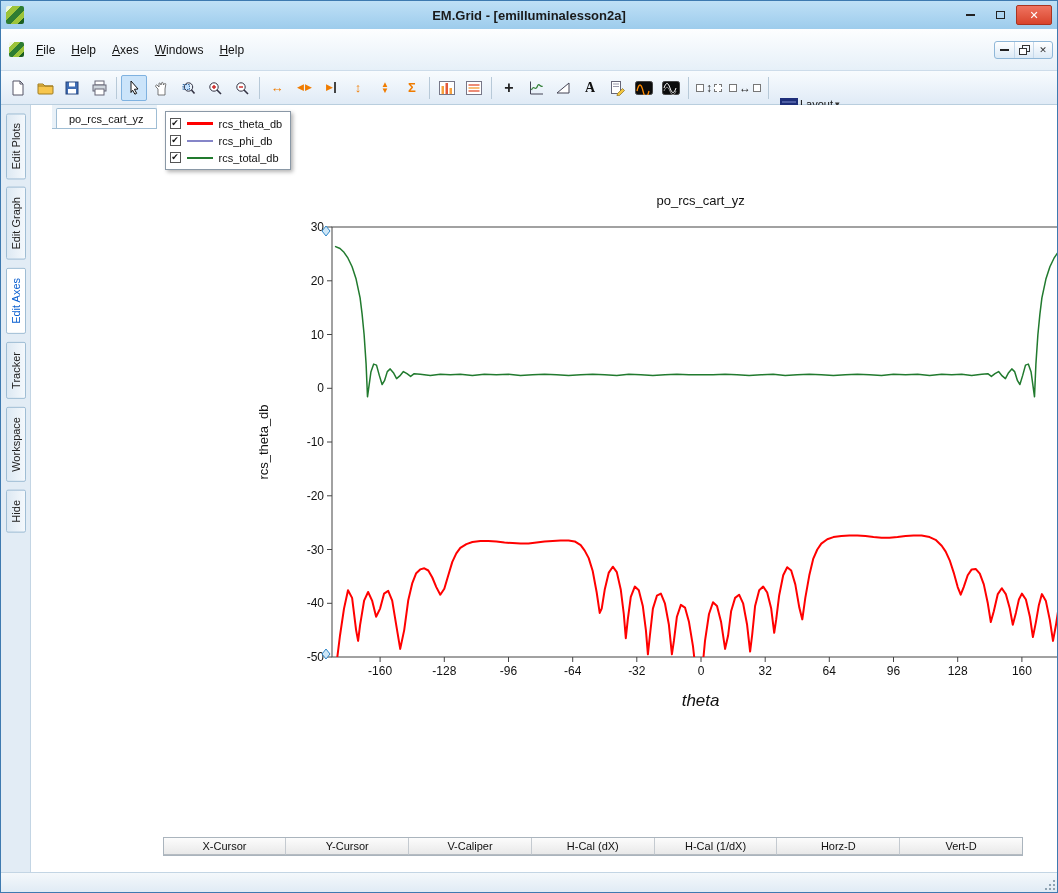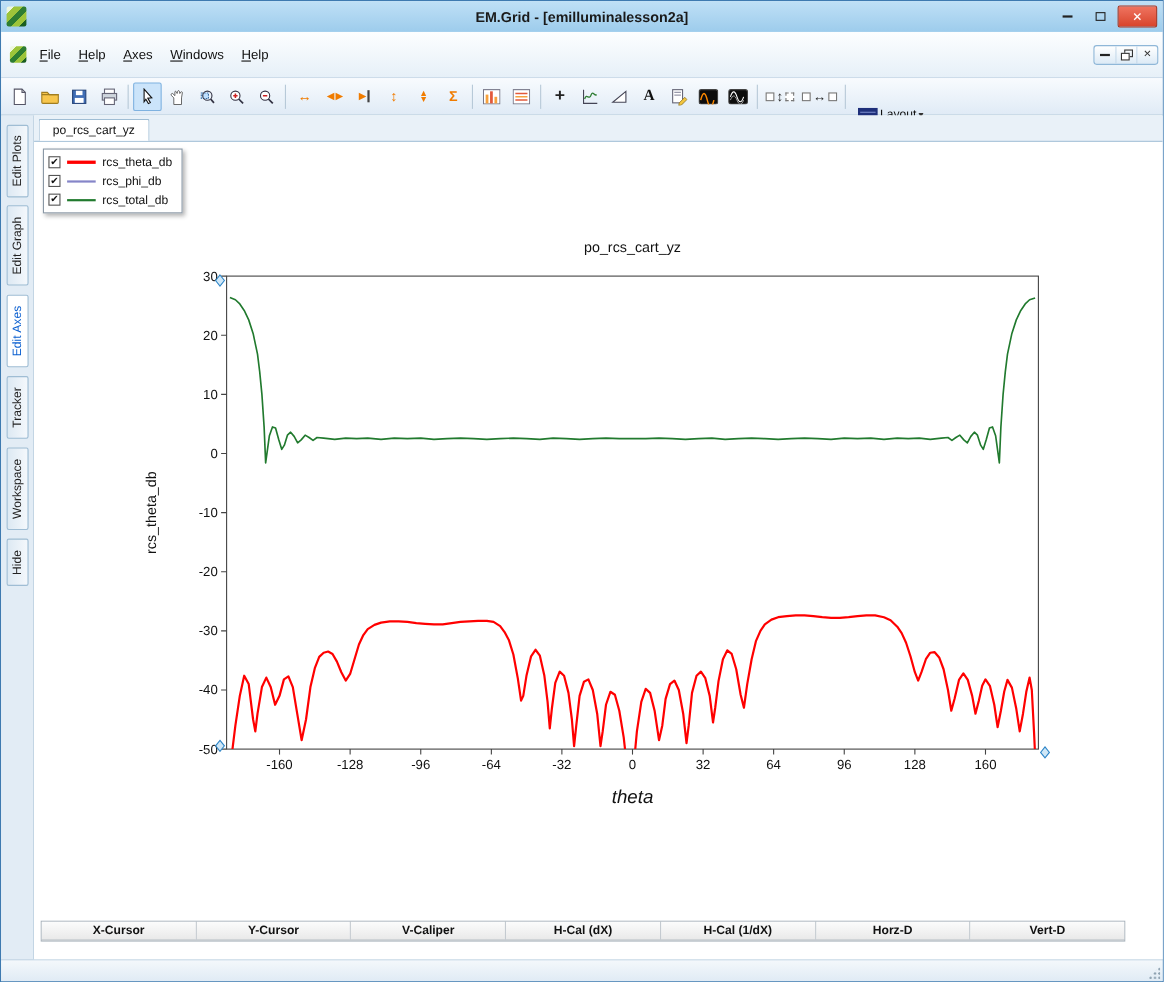--- a/index.html
+++ b/index.html
@@ -43,42 +43,42 @@
   .serifA{font-family:"Liberation Serif","DejaVu Serif",serif;font-weight:bold;font-size:14px;color:#111;}
   .layout-btn{font-size:11px;color:#111;padding:0 6px;margin-top:33px;}
   .caret{font-size:9px;color:#333;}
 
   
   .main{flex:1;display:flex;min-height:0;}
   .side-tabs{width:30px;background:#e2ecf5;display:flex;flex-direction:column;gap:8px;padding-top:8px;align-items:center;border-right:1px solid #c3d5e4;flex:0 0 auto;}
   .side-tab{writing-mode:vertical-rl;transform:rotate(180deg);font-size:11px;color:#222;background:linear-gradient(90deg,#f4f8fc,#dde9f3);border:1px solid #9fbdd4;padding:9px 3px;border-radius:2px;}
   .side-tab.active{background:#ffffff;color:#0a5fd0;}
 
-  .content{flex:1;display:flex;flex-direction:column;background:#fff;min-width:0;}
+  .content{flex:1;display:flex;flex-direction:row;background:#fff;min-width:0;padding-left:21px;}
   .tabstrip{height:24px;background:#e9f1f8;display:flex;align-items:flex-end;padding-left:4px;border-bottom:1px solid #9fbdd4;flex:0 0 auto;}
   .doc-tab{background:#fff;border:1px solid #9fbdd4;border-bottom:none;padding:4px 12px 3px;font-size:11px;border-radius:2px 2px 0 0;color:#111;}
   .doc-area{flex:1;position:relative;background:#fff;}
 
   
   .legend{position:absolute;left:8px;top:6px;background:#fff;border:1px solid #8a98a6;box-shadow:2px 2px 4px rgba(0,0,0,.3);padding:3px 8px 3px 4px;z-index:5;}
   .legend-row{display:flex;align-items:center;gap:6px;height:17px;font-size:11px;color:#111;}
   .cb{width:11px;height:11px;border:1px solid #555;background:#fff;display:flex;align-items:center;justify-content:center;font-size:9px;color:#111;line-height:1;}
   .lg-line{width:26px;height:0;border-top:2px solid #888;}
   .lg-line.thick{border-top-width:3px;}
 
   
   .plot-wrap{position:absolute;left:125px;top:88px;width:800px;}
   .plot-title{margin-left:50px;width:738px;text-align:center;font-size:13px;color:#111;height:26px;}
   .plot-xlabel{margin-left:50px;width:738px;text-align:center;font-size:17px;color:#111;margin-top:2px;font-style:italic;}
   .plot-ylabel{position:absolute;left:-96px;top:239px;width:160px;height:20px;text-align:center;transform:rotate(-90deg);font-size:13px;color:#111;}
   #chart-svg{display:block;}
 
   
   .cursor-table{position:absolute;left:6px;right:34px;bottom:16px;border:1px solid #aab4bd;background:#fff;}
-  .ct-row{display:flex;font-weight:bold;}
+  .ct-row{display:flex;}
   .ct-cell{flex:1;font-size:11px;text-align:center;border-left:1px solid #c4cad0;padding:2px 0;color:#111;min-height:17px;}
   .ct-cell:first-child{border-left:none;}
   .ct-head .ct-cell{background:linear-gradient(#fcfcfc,#e9e9e9);border-bottom:1px solid #b5bbc1;}
   .ct-vals .ct-cell{background:#fff;}
 
   
   .statusbar{height:20px;background:linear-gradient(#f4f8fb,#e0ebf5);border-top:1px solid #c3d5e4;display:flex;align-items:flex-end;justify-content:flex-end;padding:0 2px 2px 0;flex:0 0 auto;}
   .grip{width:12px;height:12px;clip-path:polygon(100% 0,100% 100%,0 100%);background-image:radial-gradient(#8fa3b2 1px,transparent 1.2px);background-size:4px 4px;background-position:1px 1px;}
 </style>
 </head>

